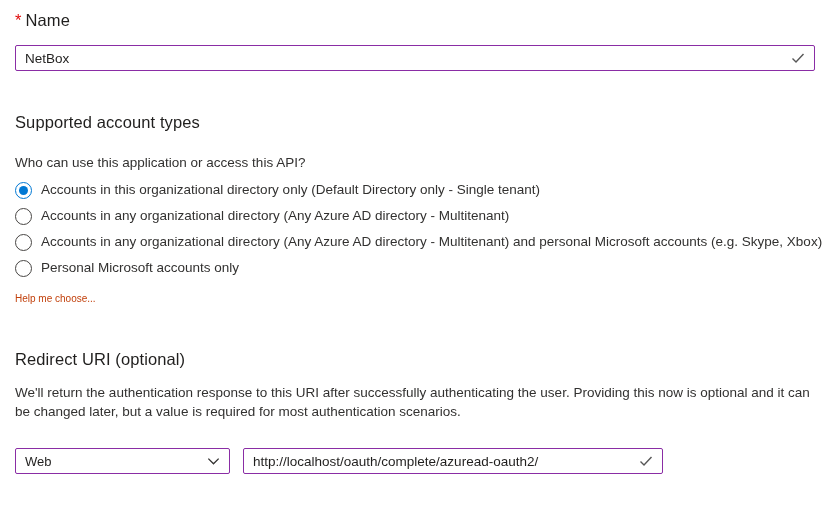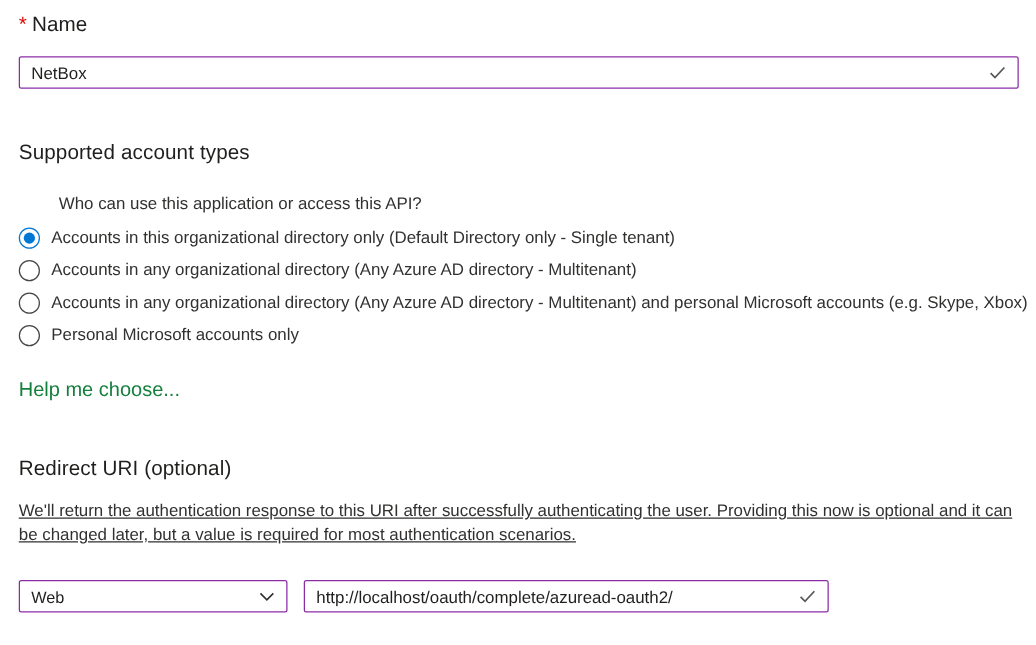--- a/index.html
+++ b/index.html
@@ -53,21 +53,21 @@
     position: absolute;
     right: 8px; top: 50%;
     transform: translateY(-50%);
     display: flex; align-items: center;
     pointer-events: none;
   }
   .name-field { width: 100%; justify-content: flex-end; }
 
   
   .acct-title { margin-top: 42px; }
-  .acct-question { margin-top: 21px; margin-left: 32px; }
+  .acct-question { margin-top: 21px; }
   .radio-list { margin-top: 10px; }
   .radio-row {
     display: flex;
     height: 26px;
     cursor: pointer;
   }
   .radio-circle {
     width: 17px; height: 17px;
     border-radius: 50%;
     border: 1.5px solid #484644;
@@ -86,30 +86,30 @@
     background: #0078d4;
   }
   .radio-label {
     margin-left: 9px;
     font-size: 13.5px;
     color: #323130;
     white-space: nowrap;
   }
   .help-link {
     display: inline-block;
-    margin-top: 18px;
-    font-size: 16px;
-    color: #15803d;
+    margin-top: 7px;
+    font-size: 10px;
+    color: #c2410c;
     text-decoration: none;
     cursor: pointer;
   }
 
   
   .redirect-title { margin-top: 44px; }
-  .redirect-desc { margin-top: 14px; max-width: 800px; text-decoration: underline; }
+  .redirect-desc { margin-top: 14px; max-width: 800px; }
   .redirect-row {
     margin-top: 12px;
     display: flex;
     gap: 13px;
   }
   .platform-select {
     width: 215px;
     cursor: pointer;
   }
   .platform-select .select-text {

